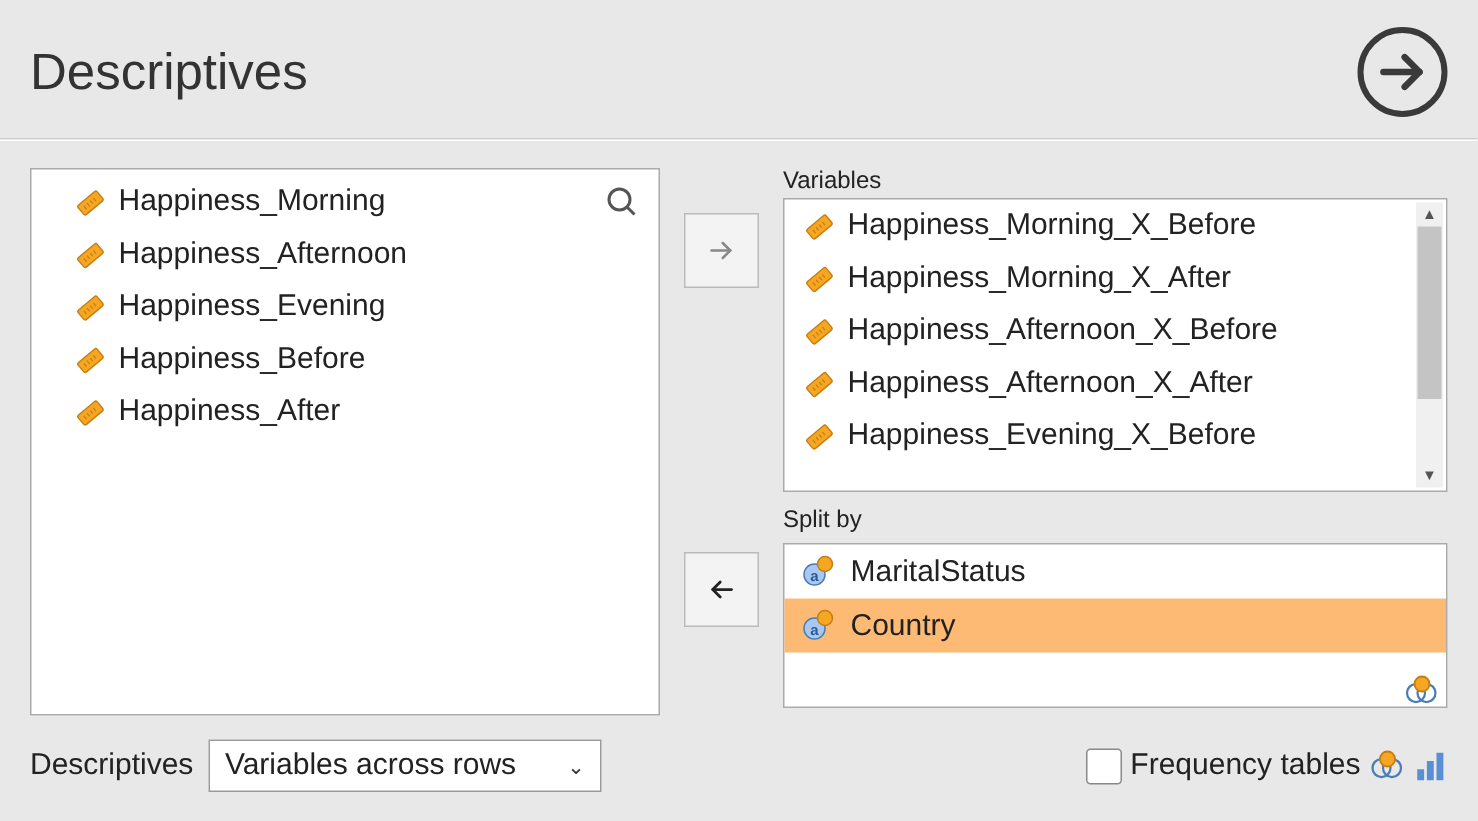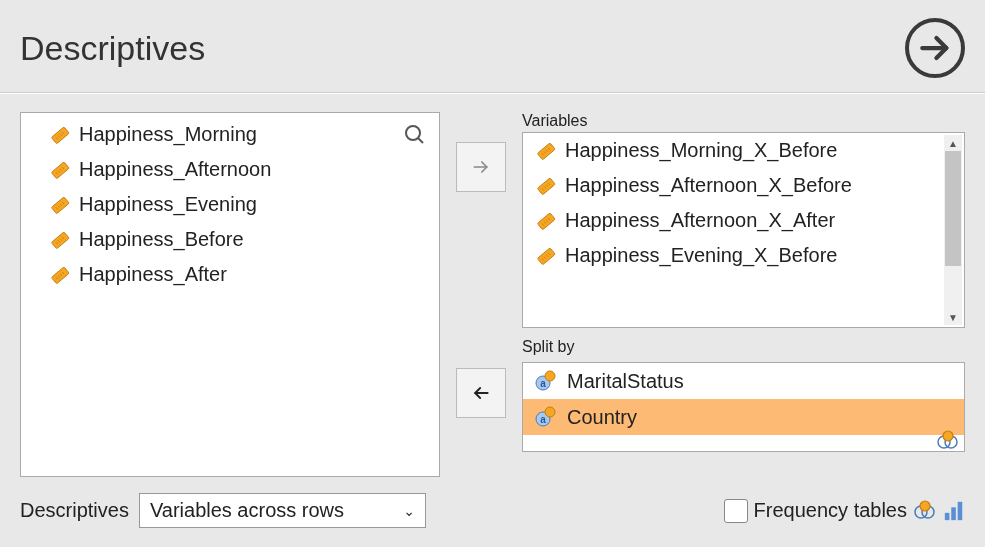--- a/index.html
+++ b/index.html
@@ -108,40 +108,40 @@
     }
     .scroll-up { top: 0; }
     .scroll-down { bottom: 0; }
     .scroll-thumb {
       position: absolute;
       left: 1px; right: 1px;
       top: 16px; height: 115px;
       background: #c4c4c4;
     }
     .split-panel {
-      height: 90px;
+      height: 110px;
       position: relative;
       margin-top: 6px;
     }
     .bottom-row {
       padding: 6px 20px;
       display: flex;
       align-items: center;
       justify-content: space-between;
     }
     .left-bottom {
       display: flex; align-items: center; gap: 10px;
     }
     .select-box {
       background: #fff;
       border: 1px solid #999;
       padding: 5px 10px;
       font-size: 20px;
       display: flex; align-items: center; justify-content: space-between;
-      width: 287px;
+      width: 262px;
       cursor: pointer;
     }
     .chevron { font-size: 14px; color: #333; }
     .right-bottom {
       display: flex; align-items: center; gap: 6px;
     }
     .checkbox {
       width: 24px; height: 24px;
       border: 1.5px solid #888;
       border-radius: 3px;
@@ -267,20 +267,26 @@
         <div class="var-item">
           <svg class="ruler-icon" viewBox="0 0 24 24">
               <use href="#ruler-sym"></use>
             </svg>
           <span>Happiness_Morning_X_Before</span>
         </div>
         <div class="var-item">
           <svg class="ruler-icon" viewBox="0 0 24 24">
               <use href="#ruler-sym"></use>
             </svg>
+          <span>Happiness_Morning_X_After</span>
+        </div>
+        <div class="var-item">
+          <svg class="ruler-icon" viewBox="0 0 24 24">
+              <use href="#ruler-sym"></use>
+            </svg>
           <span>Happiness_Afternoon_X_Before</span>
         </div>
         <div class="var-item">
           <svg class="ruler-icon" viewBox="0 0 24 24">
               <use href="#ruler-sym"></use>
             </svg>
           <span>Happiness_Afternoon_X_After</span>
         </div>
         <div class="var-item cutoff">
           <svg class="ruler-icon" viewBox="0 0 24 24">

